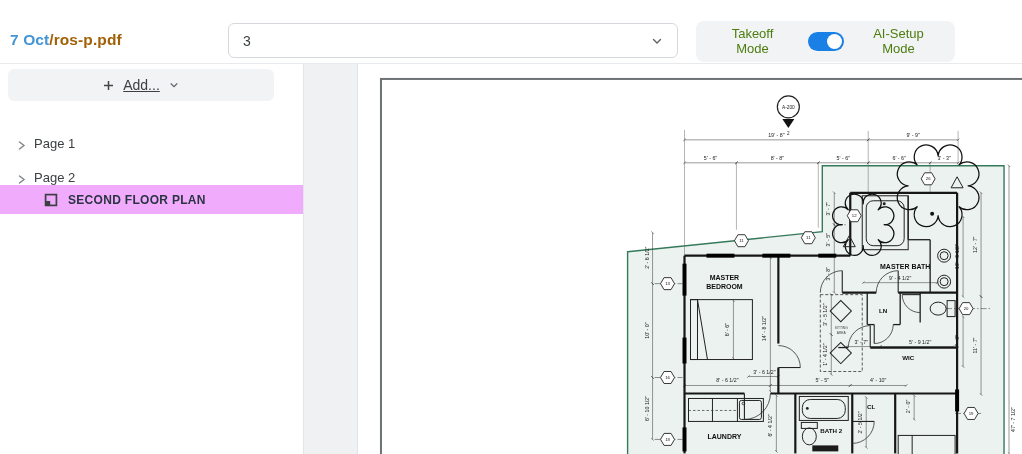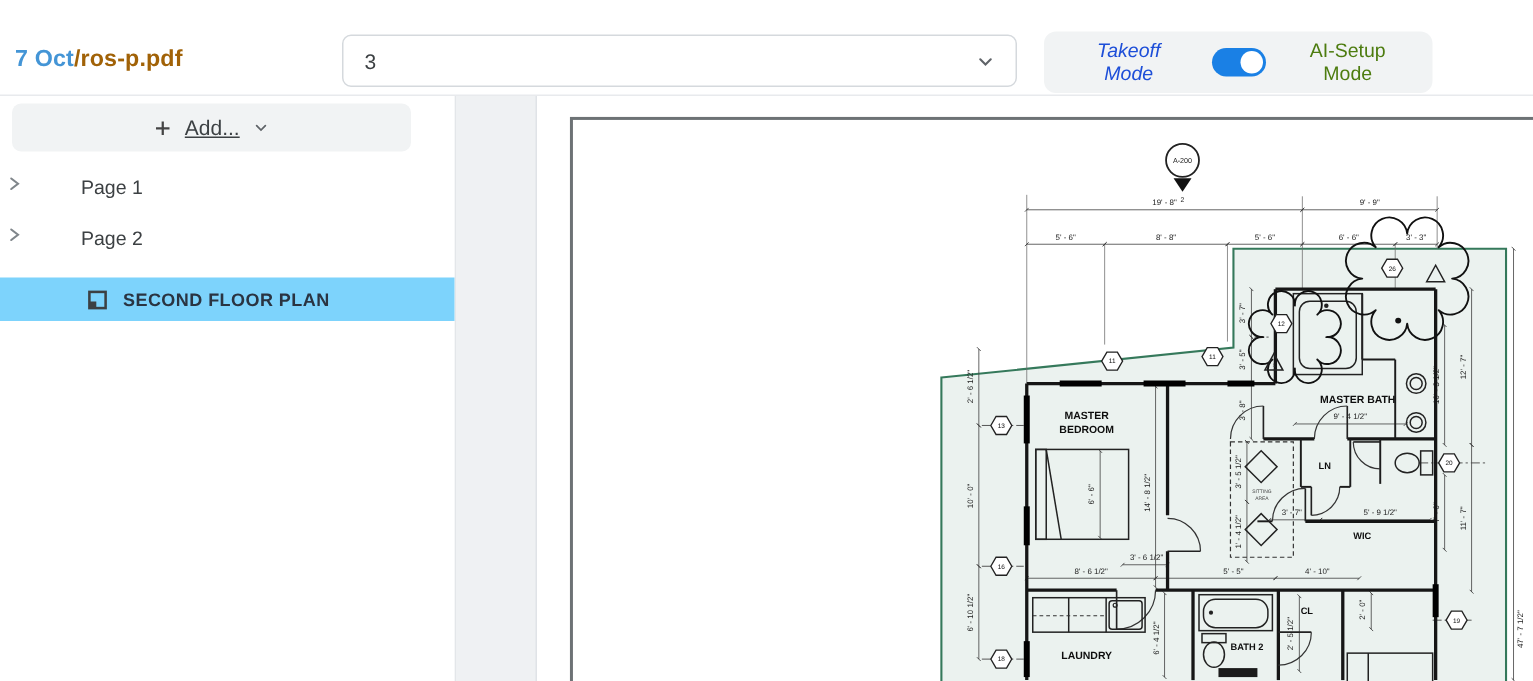--- a/index.html
+++ b/index.html
@@ -14,33 +14,33 @@
     font-size:15.5px;font-weight:700;letter-spacing:.1px;}
   .crumb-folder{color:#4495d6;cursor:pointer;}
   .crumb-file{color:#a16207;}
   .page-select{position:absolute;left:228px;top:7px;width:450px;height:35px;background:#fff;
     border:1px solid #d5d9dd;border-radius:6px;display:flex;align-items:center;
     padding:0 14px;box-sizing:border-box;font-size:14px;color:#3c4043;cursor:pointer;}
   .page-select .chev{margin-left:auto;display:flex;align-items:center;}
   .mode-group{position:absolute;left:696px;top:5px;width:259px;height:41px;background:#f1f3f4;
     border-radius:8px;display:flex;align-items:center;justify-content:center;gap:18px;}
   .mode-label{width:74px;text-align:center;font-size:13px;line-height:1.15;font-weight:500;}
-  .mode-off{color:#1d4ed8;font-style:italic;}
+  .mode-off{color:#4d7c0f;}
   .mode-on{color:#4d7c0f;cursor:pointer;}
   .switch{width:36px;height:19px;border-radius:10px;background:#1a80e5;position:relative;cursor:pointer;flex:0 0 auto;}
   .switch .knob{position:absolute;right:2px;top:2px;width:15px;height:15px;border-radius:50%;background:#fff;}
   
   .sidebar{position:absolute;left:0;top:47px;width:303px;bottom:0;background:#fff;z-index:4;}
   .add-btn{position:absolute;left:8px;top:22px;width:266px;height:32px;background:#f1f3f4;border-radius:6px;
     display:flex;align-items:center;justify-content:center;gap:9px;font-size:14px;color:#3c4043;cursor:pointer;text-decoration:underline;}
   .tree{position:absolute;left:0;top:70px;right:0;}
-  .tree-row{height:34px;display:flex;align-items:flex-start;padding-left:4px;font-size:13px;color:#3c4043;cursor:pointer;gap:32px;}
+  .tree-row{height:34px;display:flex;align-items:flex-end;padding-left:16px;font-size:13px;color:#3c4043;cursor:pointer;}
   .tree-row .twisty{width:18px;display:flex;align-items:center;}
   .tree-row.bold{font-weight:700;color:#2a3442;}
-  .leaf-row{height:29px;display:flex;align-items:center;background:#7dd3fc;padding-left:58px;cursor:pointer;}
+  .leaf-row{height:29px;display:flex;align-items:center;background:#f0abfc;padding-left:44px;cursor:pointer;}
   .leaf-row .plan-ic{margin-right:10px;display:flex;align-items:center;}
   .leaf-label{font-size:12px;font-weight:700;color:#2a3442;letter-spacing:.3px;}
   
   .gutter{position:absolute;left:303px;top:47px;width:53px;bottom:0;background:#eff1f3;
     border-left:1px solid #e3e6e9;border-right:1px solid #e0e3e7;z-index:3;}
   .viewer{position:absolute;left:357px;top:47px;right:0;bottom:0;background:#fff;}
   .viewer svg{display:block;width:100%;height:100%;}
   
   .wall{stroke:#161616;stroke-width:2.2;fill:none;stroke-linecap:butt;}
   .wall-thin{stroke:#1c1c1c;stroke-width:1.3;fill:none;}

